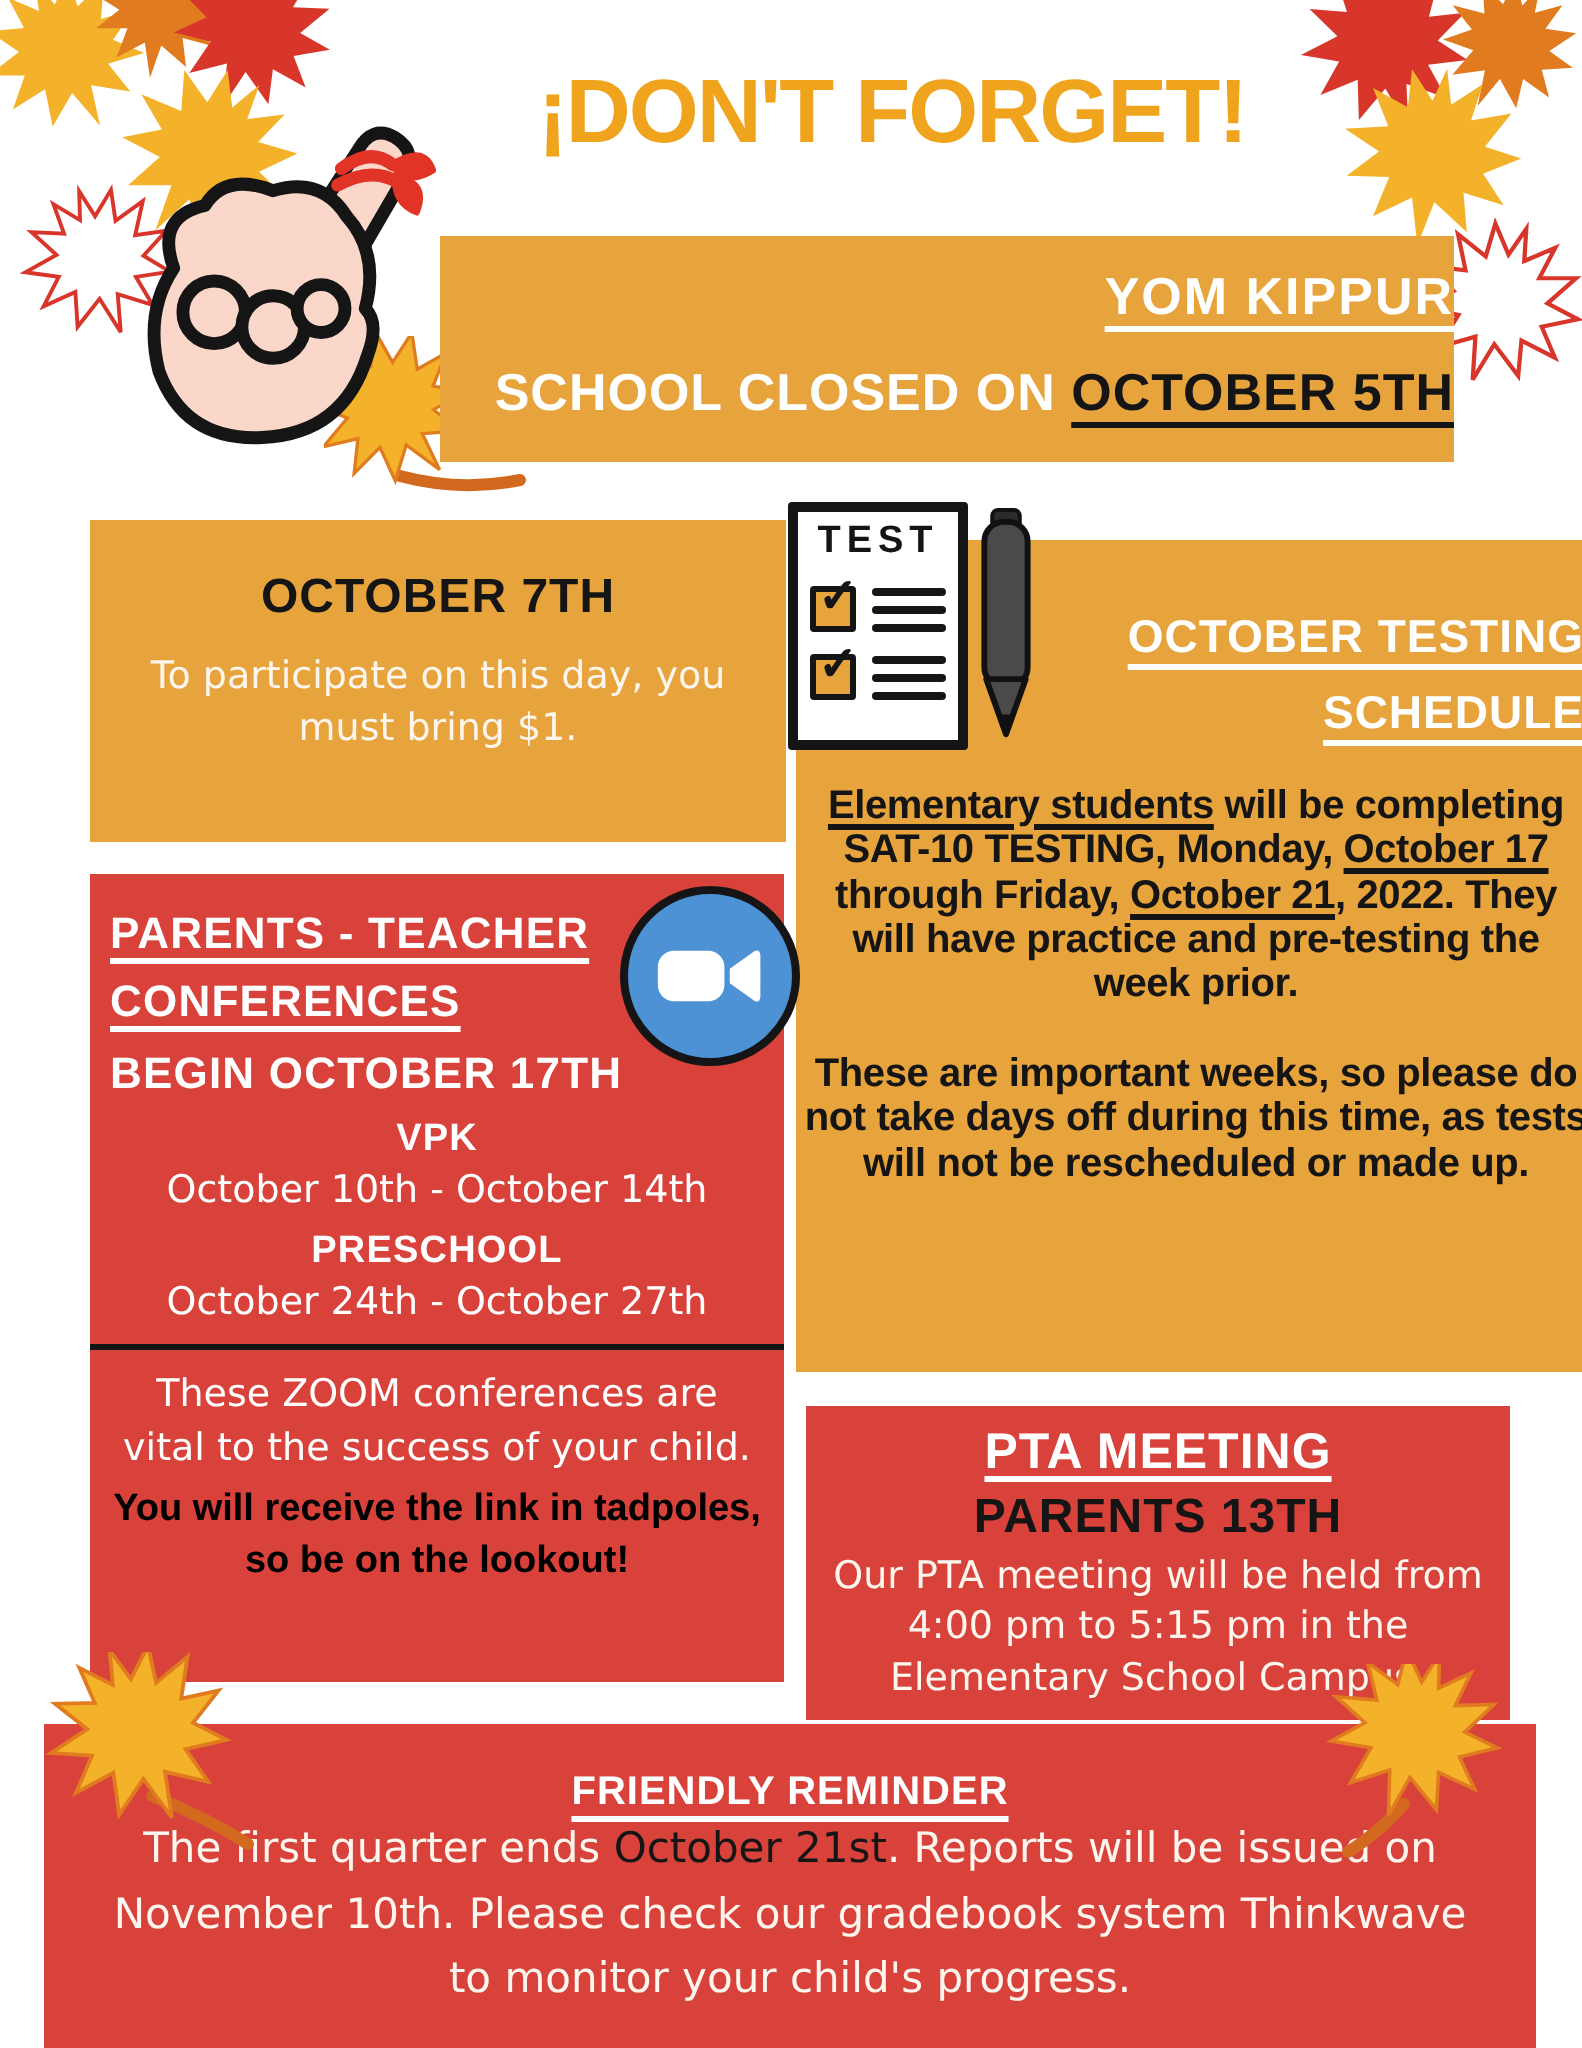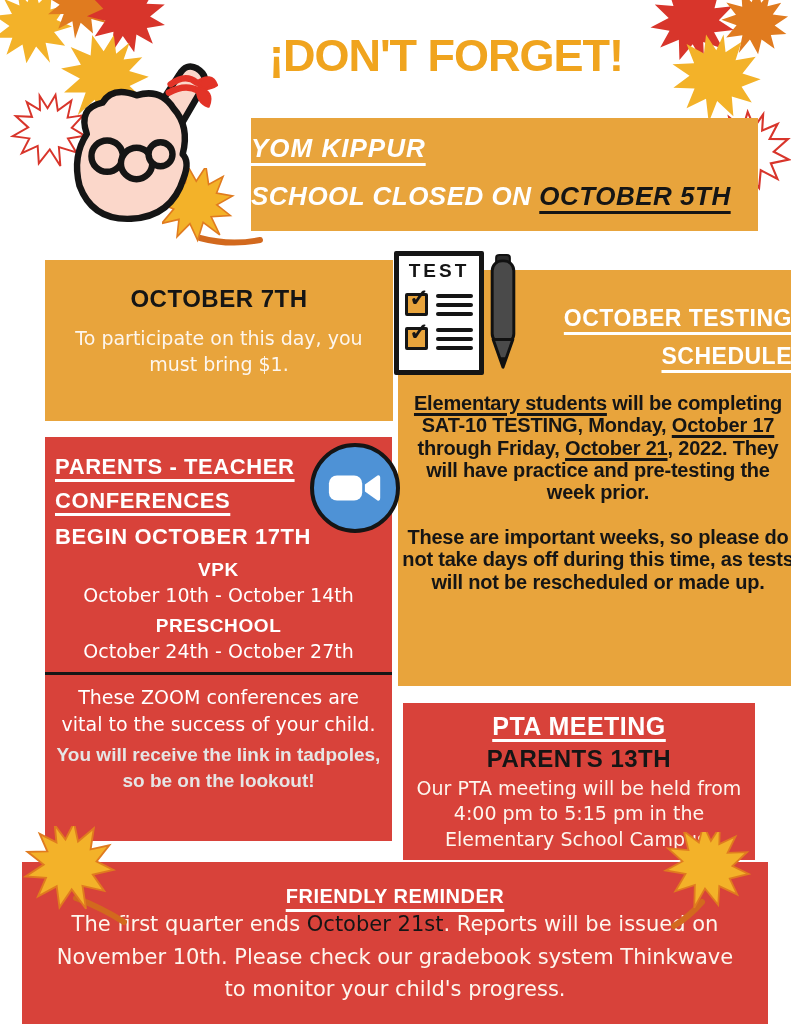--- a/index.html
+++ b/index.html
@@ -16,21 +16,21 @@
     left:222px; top:30px; width:448px; text-align:center;
     font-size:45px; font-weight:700; letter-spacing:-1px;
     color:#F0A41E;
   }
 
   
   .box-orange { background:#E8A43C; }
   .box-red    { background:#D8423A; }
 
   
-  .yom { left:251px; top:118px; width:507px; height:113px; text-align:left; z-index:2;font-style:italic; }
+  .yom { left:220px; top:118px; width:507px; height:113px; text-align:right; z-index:2; }
   .yom .l1 {
     display:inline-block; margin-top:15px; color:#ffffff;
     font-size:26px; font-weight:700; letter-spacing:1px;
     text-decoration:underline; text-decoration-thickness:3px; text-underline-offset:6px;
   }
   .yom .l2 { margin-top:17px; font-size:26px; font-weight:700; letter-spacing:0.5px; }
   .yom .l2 .white { color:#ffffff; }
   .yom .l2 .dark  {
     color:#151515;
     text-decoration:underline; text-decoration-thickness:3px; text-underline-offset:6px;
@@ -90,21 +90,21 @@
   }
   .conf .begin { margin-top:6px; font-size:22px; font-weight:700; letter-spacing:0.6px; }
   .conf .groups { margin-top:4px; text-align:center; }
   .conf .gname { margin-top:9px; font-size:19px; font-weight:700; letter-spacing:0.6px; }
   .conf .gdates { margin-top:3px; font-size:19px; font-family:"DejaVu Sans", sans-serif; }
   .conf .divider { height:3px; background:#151515; margin:10px -10px 9px; }
   .conf .note1 {
     text-align:center; font-size:19px; font-family:"DejaVu Sans", sans-serif; line-height:1.4;
   }
   .conf .note2 {
-    margin-top:5px; text-align:center; color:#e5e5e5; font-size:19px; font-weight:700; line-height:1.35;
+    margin-top:5px; text-align:center; color:#000000; font-size:19px; font-weight:700; line-height:1.35;
   }
   .zoomicon {
     position:absolute; right:-8px; top:6px; width:90px; height:90px; border-radius:50%;
     background:#4E92D6; border:4px solid #151515;
     display:flex; align-items:center; justify-content:center;
   }
 
   
   .pta { left:403px; top:703px; width:352px; min-height:142px; text-align:center; padding:9px 8px 8px; }
   .pta .h {

